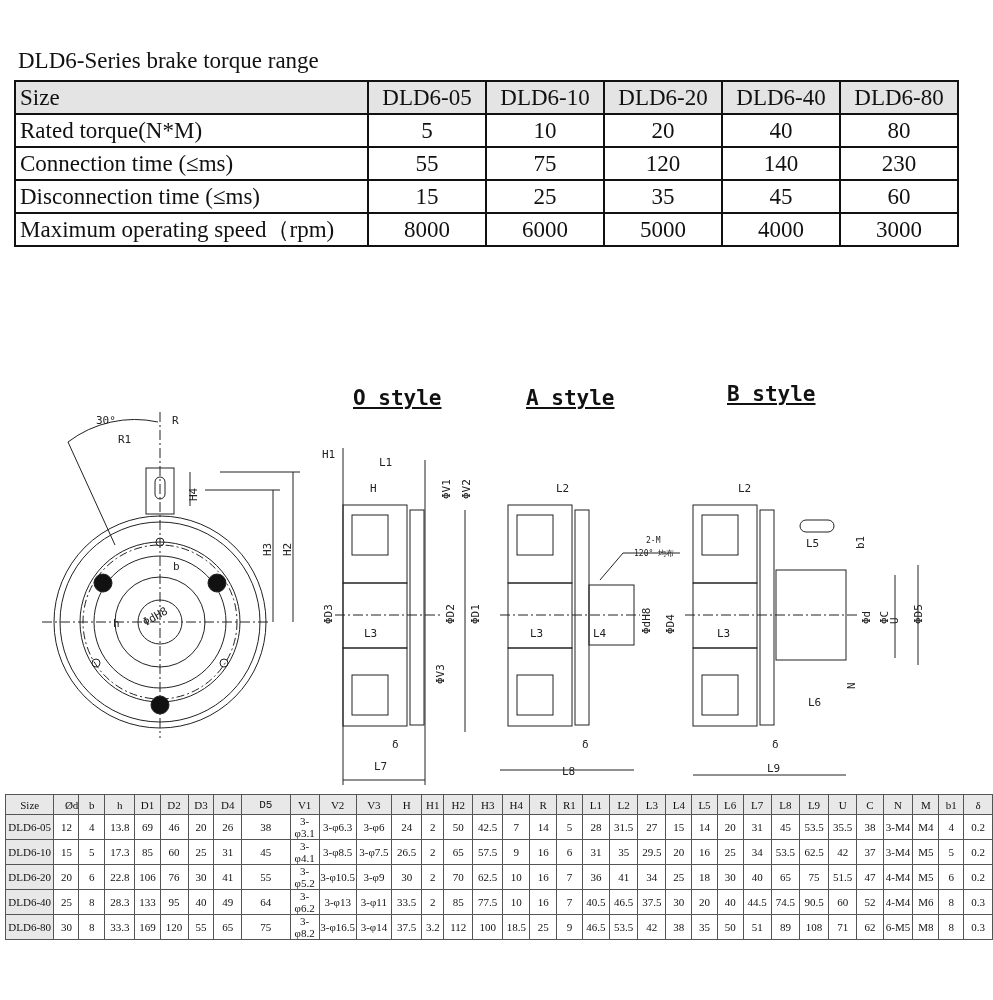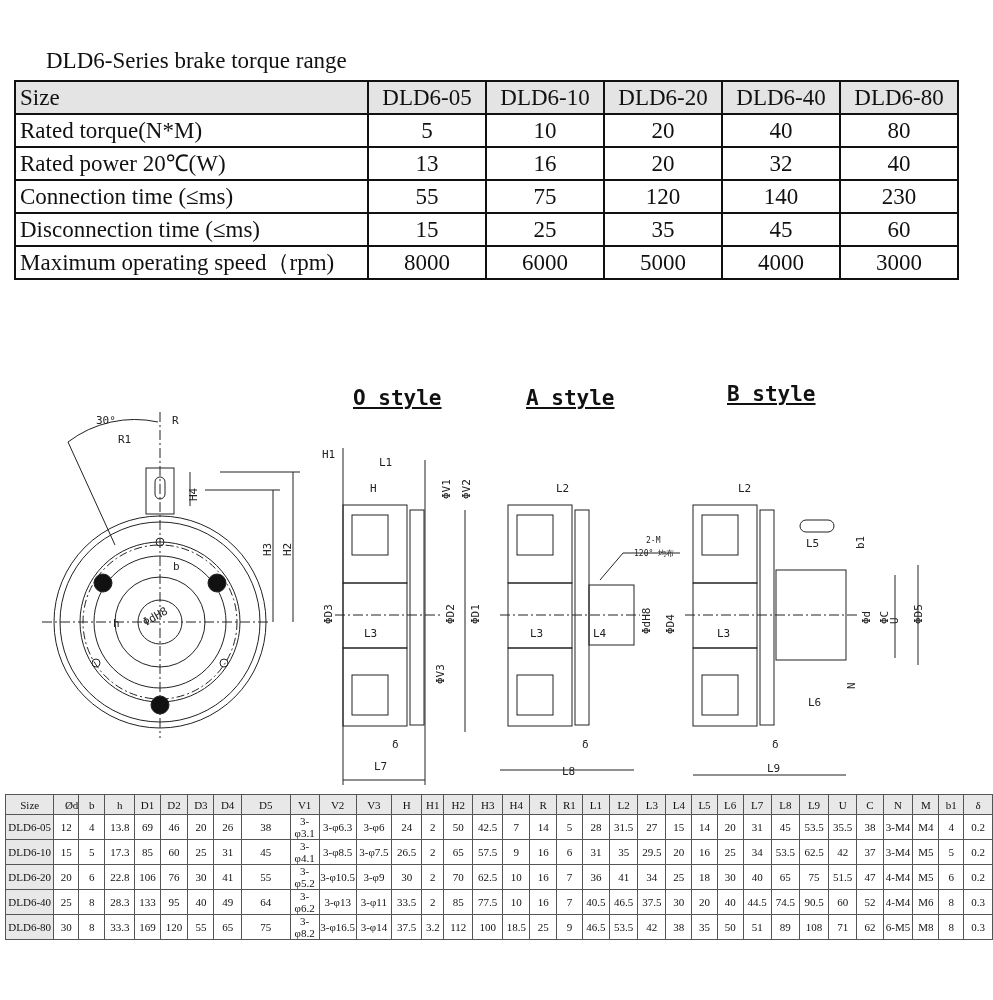--- a/index.html
+++ b/index.html
@@ -1,17 +1,17 @@
 <!DOCTYPE html>
 <html><head>
 <meta charset="utf-8">
 <style>
   html,body{margin:0;padding:0;background:#fff;}
   body{width:993px;height:1000px;position:relative;overflow:hidden;font-family:"Liberation Serif",serif;color:#111;}
-  .title{position:absolute;left:18px;top:48px;font-size:23px;letter-spacing:0;margin-left:28px;}
+  .title{position:absolute;left:18px;top:48px;font-size:23px;letter-spacing:0;}
   table.spec{position:absolute;left:14px;top:80px;border-collapse:collapse;font-size:23px;}
   table.spec td{border:2px solid #111;height:31px;padding:0 4px;line-height:31px;}
   table.spec tr.hdr td{background:#e4e4e4;}
   table.spec td.lbl{width:343px;text-align:left;}
   table.spec td.v{width:108px;text-align:center;}
   .drawing{position:absolute;left:0;top:360px;width:993px;height:430px;}
   .style-title{position:absolute;font-family:"DejaVu Sans Mono",monospace;font-size:21px;text-decoration:underline;font-weight:bold;}
   table.dim{position:absolute;left:5px;top:794px;border-collapse:collapse;font-size:11px;}
   table.dim td{border:1px solid #555;height:19px;text-align:center;padding:0;}
   table.dim tr.hdr td{background:#e8e8e8;}
@@ -35,28 +35,20 @@
   </tr>
   </tbody>
     <tbody id="spec-body">
       <tr>
         <td class="lbl">Rated torque(N*M)</td>
         <td class="v">5</td>
         <td class="v">10</td>
         <td class="v">20</td>
         <td class="v">40</td>
         <td class="v">80</td>
-      </tr>
-      <tr>
-        <td class="lbl">Rated  power 20℃(W)</td>
-        <td class="v">13</td>
-        <td class="v">16</td>
-        <td class="v">20</td>
-        <td class="v">32</td>
-        <td class="v">40</td>
       </tr>
       <tr>
         <td class="lbl">Connection time (≤ms)</td>
         <td class="v">55</td>
         <td class="v">75</td>
         <td class="v">120</td>
         <td class="v">140</td>
         <td class="v">230</td>
       </tr>
       <tr>
@@ -207,21 +199,21 @@
   <tbody>
       <tr class="hdr" id="dim-header">
         <td style="width: 49px;">Size</td>
         <td style="width: 25px; text-align: right;">Ød</td>
         <td style="width: 27px;">b</td>
         <td style="width: 30px;">h</td>
         <td style="width: 25px;">D1</td>
         <td style="width: 28px;">D2</td>
         <td style="width: 26px;">D3</td>
         <td style="width: 28px;">D4</td>
-        <td style="width: 51px;">D5</td>
+        <td style="width: 51px; font-family: Liberation Mono, monospace;">D5</td>
         <td style="width: 29px;">V1</td>
         <td style="width: 37px;">V2</td>
         <td style="width: 36px;">V3</td>
         <td style="width: 30px;">H</td>
         <td style="width: 22px;">H1</td>
         <td style="width: 29px;">H2</td>
         <td style="width: 30px;">H3</td>
         <td style="width: 27px;">H4</td>
         <td style="width: 27px;">R</td>
         <td style="width: 26px;">R1</td>

